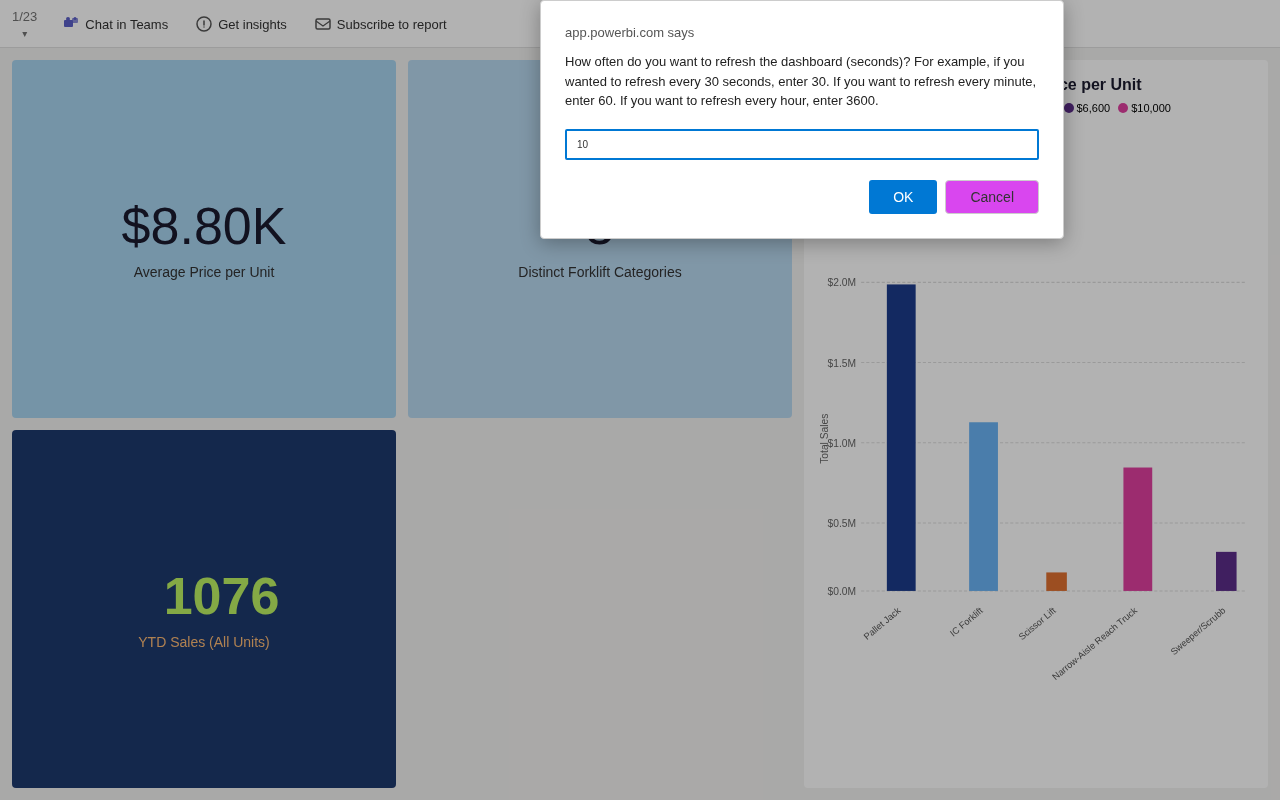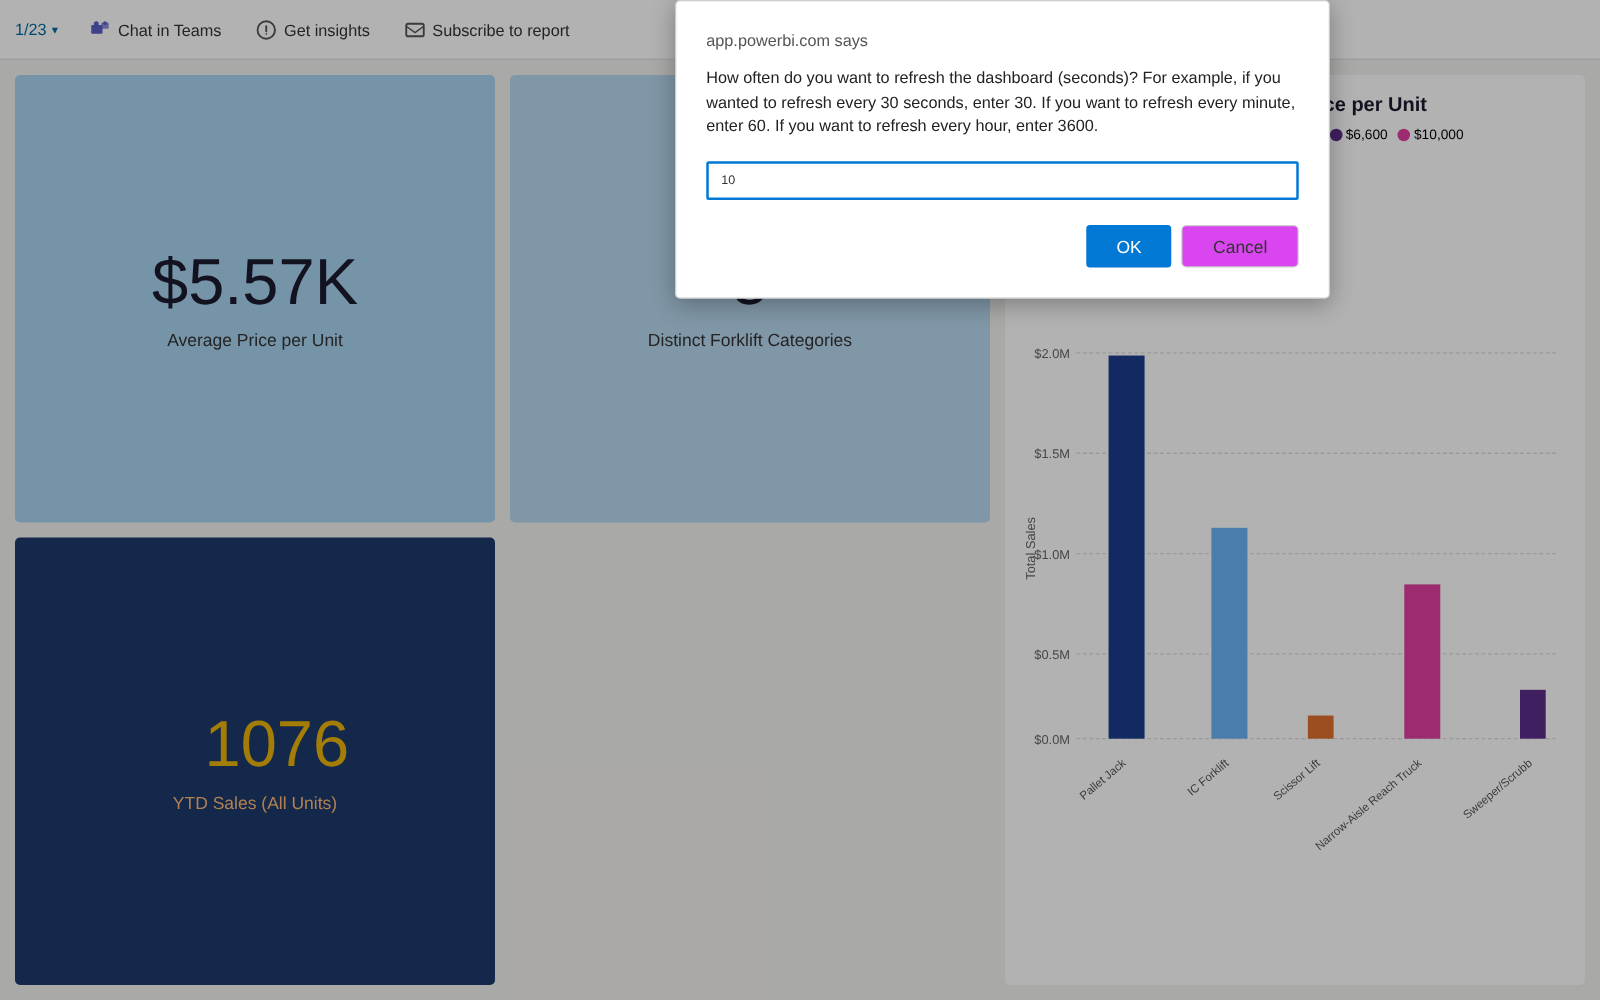--- a/index.html
+++ b/index.html
@@ -23,24 +23,25 @@
       gap: 8px;
     }
     .toolbar-left {
       display: flex;
       align-items: center;
       gap: 4px;
       margin-right: 8px;
     }
     .page-indicator {
       font-size: 13px;
-      color: #0369a1;
+      color: #737373;
       display: flex;
       align-items: center;
       gap: 4px;
+      flex-direction: column;
     }
     .toolbar-btn {
       display: flex;
       align-items: flex-end;
       gap: 6px;
       padding: 6px 10px;
       border: none;
       background: transparent;
       cursor: pointer;
       font-size: 13px;
@@ -92,22 +93,22 @@
     }
     .kpi-card.dark-blue .kpi-label { color: #fdba74; }
 
     .kpi-value {
       font-size: 52px;
       font-weight: 300;
       color: #1a1a2e;
       line-height: 1.1;
     }
     .kpi-card.dark-blue .kpi-value {
-      color: #eab308;
-      font-weight: 400;
+      color: #bef264;
+      font-weight: 700;
       margin-left: 35px;
     }
     .kpi-label {
       font-size: 14px;
       color: #333;
       margin-top: 8px;
     }
 
     
     .chart-area {
@@ -285,21 +286,21 @@
     </span>
     <span>Subscribe to report</span>
   </button>
 </div>
 
 <div class="main-content">
 
   <div class="left-panels">
 
     <div class="kpi-card light-blue">
-      <span class="kpi-value">$5.57K</span>
+      <span class="kpi-value">$8.80K</span>
       <span class="kpi-label">Average Price per Unit</span>
     </div>
 
     <div class="kpi-card medium-blue">
       <span class="kpi-value">5</span>
       <span class="kpi-label">Distinct Forklift Categories</span>
     </div>
 
     <div class="kpi-card dark-blue">
       <span class="kpi-value">1076</span>

